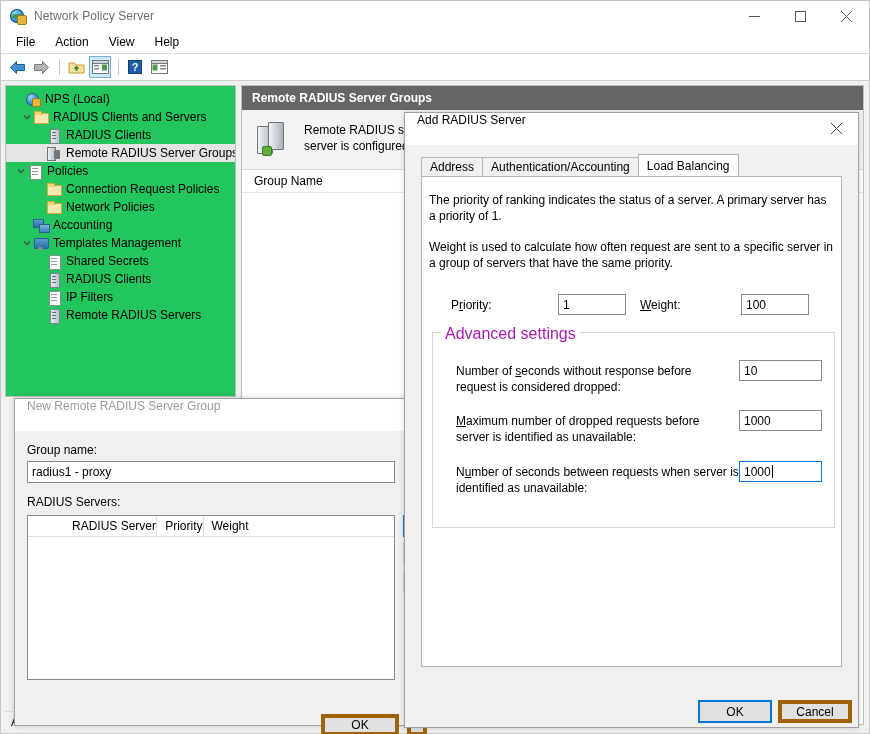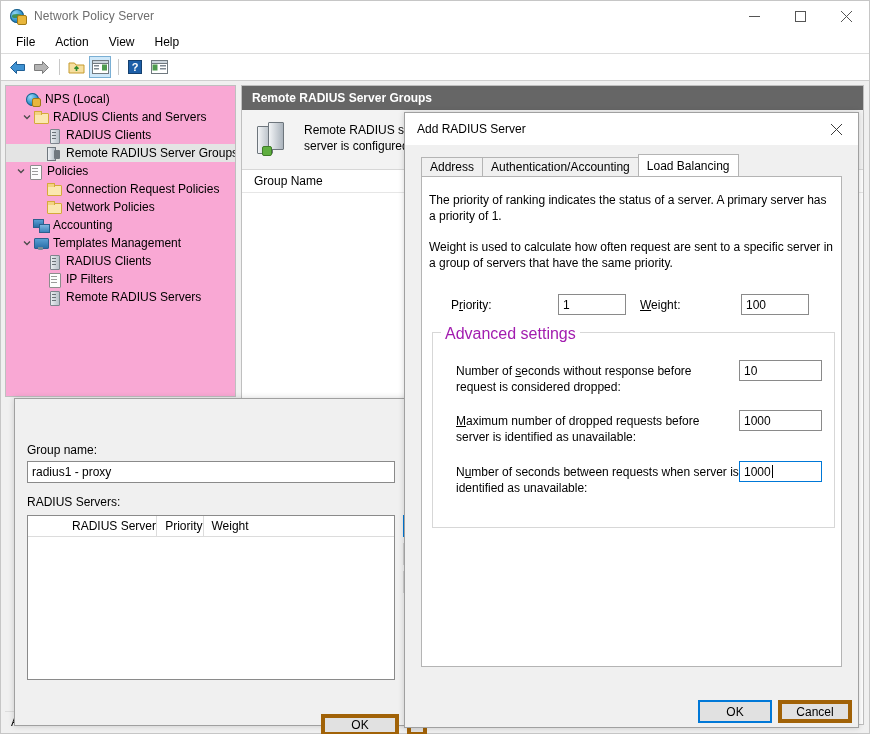--- a/index.html
+++ b/index.html
@@ -70,21 +70,21 @@
   .tb-btn {
     width: 22px; height: 22px; display: flex; align-items: center; justify-content: center;
     margin-right: 2px; position: relative; border: 1px solid transparent; box-sizing: border-box;
   }
   .tb-btn.active { background: #cfe8f9; border: 1px solid #7aafd4; }
   .tb-sep { width: 1px; height: 16px; background: #c8c8c8; margin: 0 5px; }
 
   
   .tree-pane {
     position: absolute; left: 4px; top: 84px; width: 231px; height: 312px;
-    background: #f9a8d4; border: 1px solid #bfbfbf; box-sizing: border-box;
+    background: #22c55e; border: 1px solid #bfbfbf; box-sizing: border-box;
     overflow: hidden;
   }
   .tree-row {
     display: flex; align-items: center; height: 18px; padding-left: 2px;
     font-size: 12px; color: #000; white-space: nowrap;
   }
   .tree-row.selected { background: #e4e4e4; }
   .chev {
     width: 13px; height: 13px; display: inline-flex; align-items: center; justify-content: center;
     flex: none; color: #4a4a4a; font-size: 9px;
@@ -180,21 +180,21 @@
     padding-left: 12px; color: #000; border-bottom: 1px solid #e6e6e6;
   }
 
   
   .dialog {
     position: absolute; background: #f0f0f0;
     border: 1px solid #a0a0a0; box-sizing: border-box;
     box-shadow: 0 0 6px rgba(0,0,0,.16);
   }
   .dlg-title {
-    height: 32px; display: flex; align-items: center; background: #ffffff;
+    height: 32px; display: flex; align-items: flex-start; background: #ffffff;
     padding-left: 12px; box-sizing: border-box;
   }
   .dlg-title .t { font-size: 12px; }
   .dlg-title.inactive .t { color: #9a9a9a; }
   .dlg-title.active .t { color: #000000; }
   .dlg-close {
     margin-left: auto; width: 44px; height: 31px;
     display: flex; align-items: center; justify-content: center; color: #444;
   }
 
@@ -408,20 +408,24 @@
         <div class="tree-row" style="padding-left:14px;">
           <span class="chev">
             <svg width="8" height="8" viewBox="0 0 8 8">
                 <path d="M1 2.5 L4 5.5 L7 2.5" fill="none" stroke="#4a4a4a" stroke-width="1.3"></path>
               </svg>
           </span>
           <span class="ticon ic-monitor"></span>
           <span class="lbl">Templates Management</span>
         </div>
 
+        <div class="tree-row" style="padding-left:40px;">
+          <span class="ticon ic-doc"></span>
+          <span class="lbl">Shared Secrets</span>
+        </div>
 
         <div class="tree-row" style="padding-left:40px;">
           <span class="ticon ic-server"></span>
           <span class="lbl">RADIUS Clients</span>
         </div>
 
         <div class="tree-row" style="padding-left:40px;">
           <span class="ticon ic-doc"></span>
           <span class="lbl">IP Filters</span>
         </div>
@@ -446,20 +450,23 @@
           <div>server is configured as a</div>
         </div>
       </div>
       <div class="col-head">Group Name</div>
     </div>
 
     <div class="statusbar">Ad</div>
   </div>
 
   <div class="dialog" id="new-group-dialog">
+    <div class="dlg-title inactive">
+      <span class="t">New Remote RADIUS Server Group</span>
+    </div>
     <div class="ngd-body">
 
       <div class="fld-label" style="position:absolute;left:12px;top:12px;">Group name:</div>
 
       <div class="txtbox" style="position:absolute;left:12px;top:30px;width:368px;height:22px;">radius1 - proxy</div>
 
       <div class="fld-label" style="position:absolute;left:12px;top:64px;">RADIUS Servers:</div>
 
       <div class="listbox" style="position:absolute;left:12px;top:84px;width:368px;height:165px;">
         <div class="lb-head">

